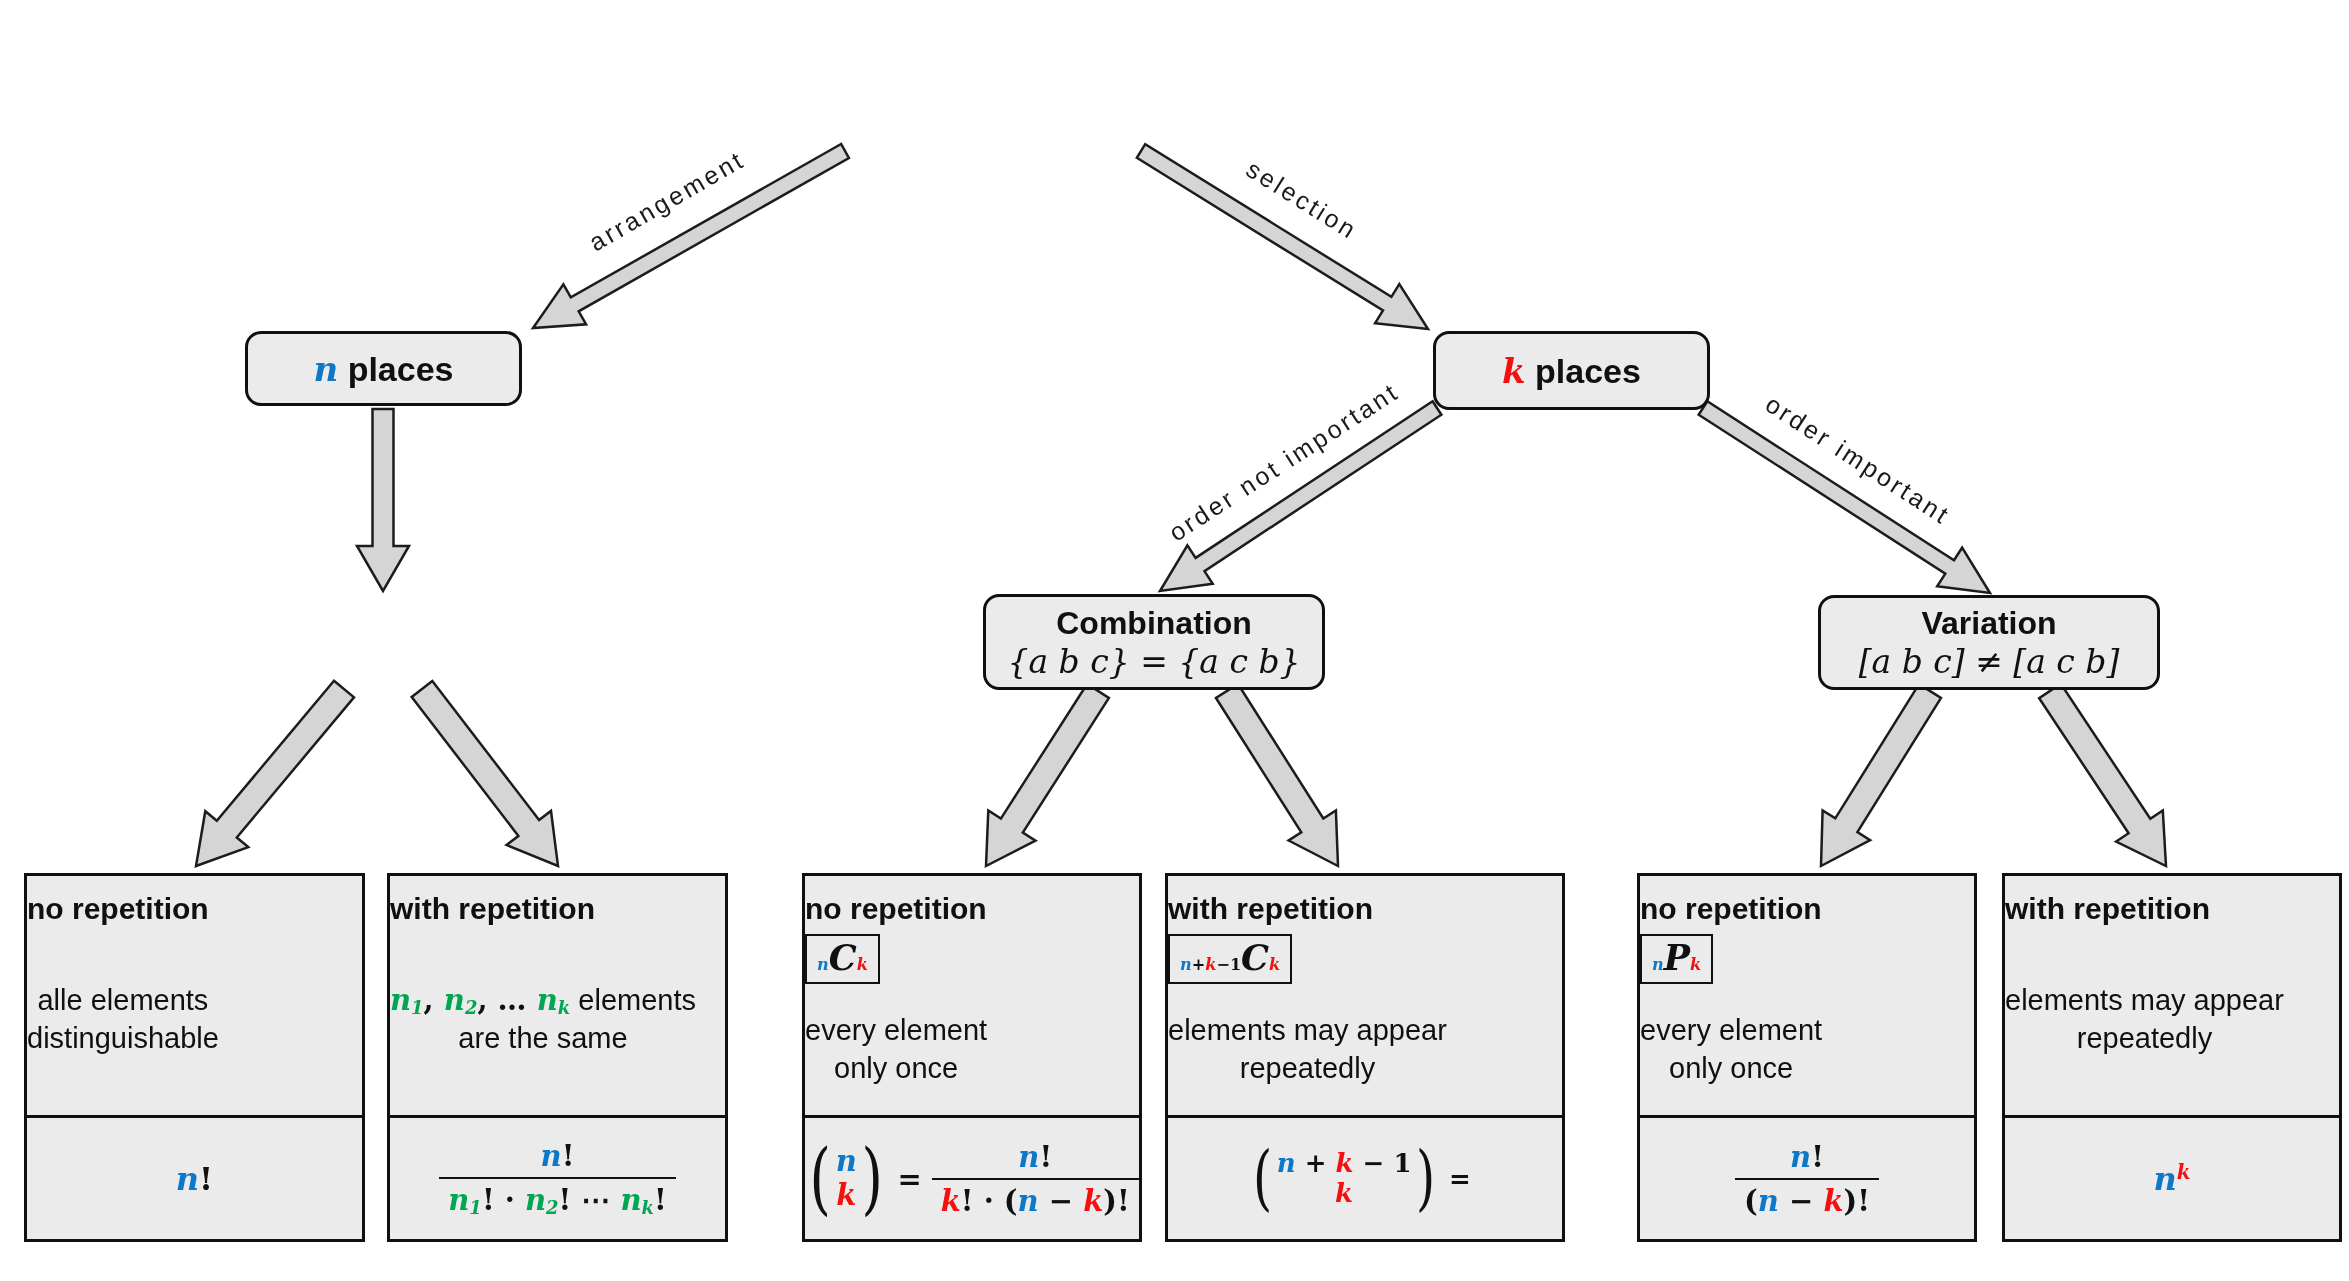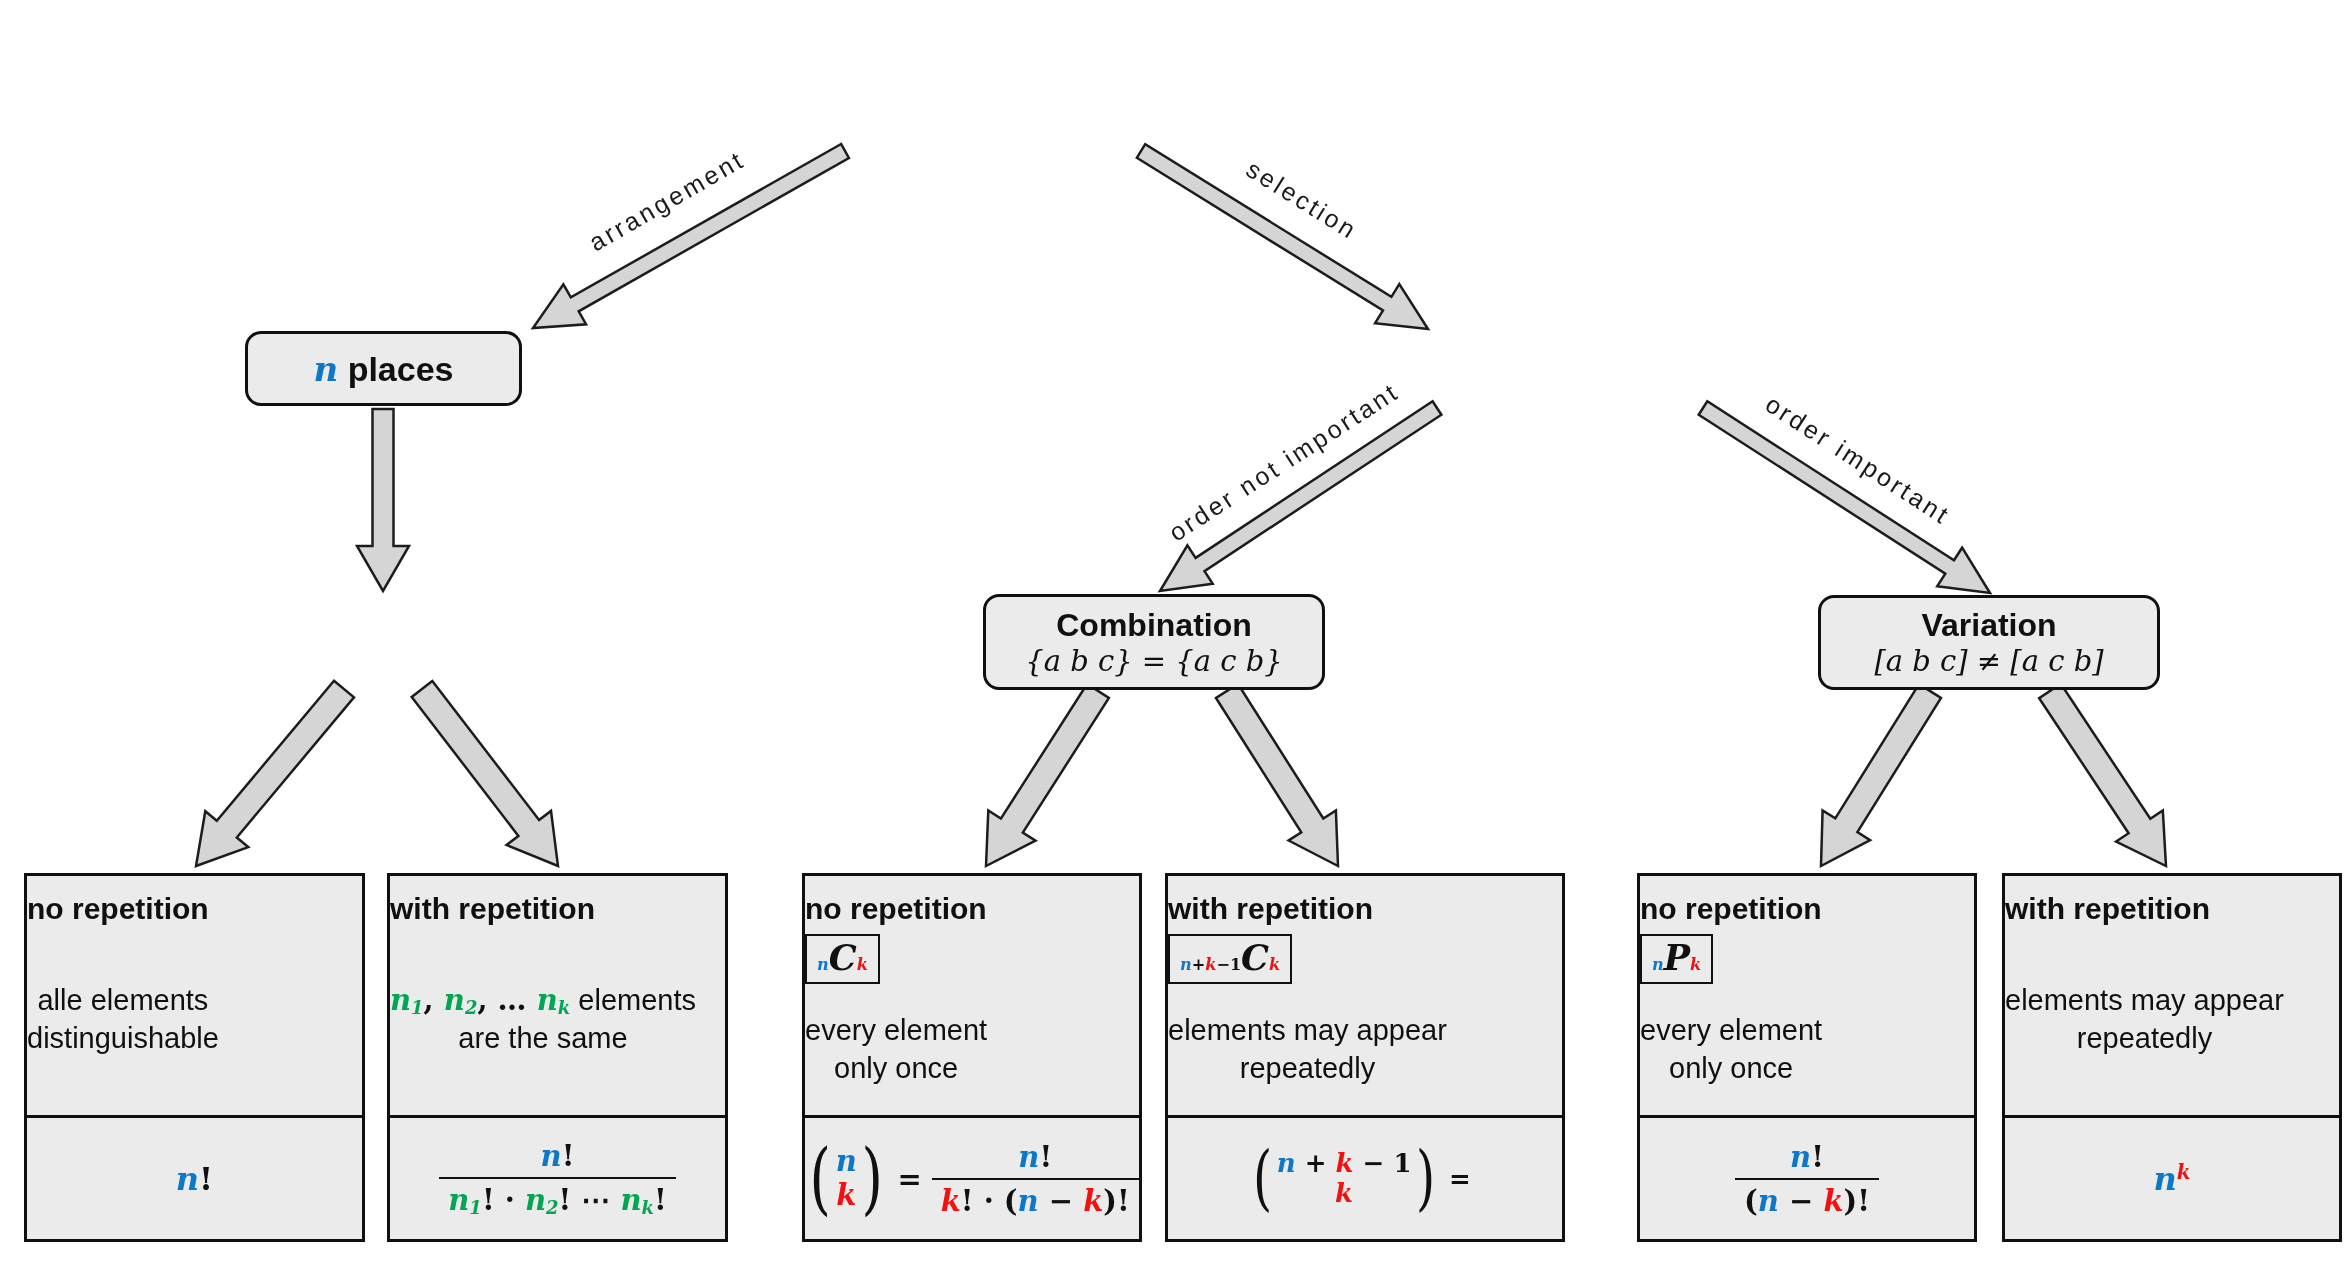--- a/index.html
+++ b/index.html
@@ -13,21 +13,21 @@
   #arrows{position:absolute;left:0;top:0;}
 
   
   .rnode{
     position:absolute;background:var(--panel);
     border:3.5px solid var(--ink);border-radius:16px;
     display:flex;flex-direction:column;align-items:center;justify-content:center;
     z-index:2;
   }
   .rnode .title{font-size:36px;font-weight:bold;line-height:1;white-space:nowrap;}
-  .rnode .subtitle{font-size:29px;margin-top:6px;line-height:1;white-space:nowrap;text-align:right;}
+  .rnode .subtitle{font-size:33px;margin-top:6px;line-height:1;white-space:nowrap;text-align:right;}
   .rnode.mid .title{font-size:34px;}
   .rnode.wide .title{font-size:32px;}
 
   
   .leaf{
     position:absolute;top:873px;height:369px;background:var(--panel);
     border:3px solid var(--ink);display:flex;flex-direction:column;z-index:2;
   }
   .leaf-top{
     height:242px;border-bottom:3px solid var(--ink);
@@ -97,20 +97,23 @@
   <div class="edge-label" style="left:667px;top:201px;transform:translate(-50%,-50%) rotate(-30deg);">arrangement</div>
   <div class="edge-label" style="left:1302px;top:200px;transform:translate(-50%,-50%) rotate(32deg);">selection</div>
   <div class="edge-label" style="left:1284px;top:462px;transform:translate(-50%,-50%) rotate(-33deg);">order not important</div>
   <div class="edge-label" style="left:1858px;top:460px;transform:translate(-50%,-50%) rotate(33deg);">order important</div>
 
 
   <div class="rnode mid" style="left:245px;top:331px;width:277px;height:75px;">
     <div class="title"><span class="seg blue">n</span><span class="seg plain b"> places</span></div>
   </div>
 
+  <div class="rnode mid" style="left:1433px;top:331px;width:277px;height:79px;">
+    <div class="title"><span class="seg red">k</span><span class="seg plain b"> places</span></div>
+  </div>
 
 
   <div class="rnode wide" style="left:983px;top:594px;width:342px;height:96px;">
     <div class="title">Combination</div>
     <div class="subtitle"><span class="seg r">{a b c} = {a c b}</span></div>
   </div>
 
   <div class="rnode wide" style="left:1818px;top:595px;width:342px;height:95px;">
     <div class="title">Variation</div>
     <div class="subtitle"><span class="seg r">[a b c] ≠ [a c b]</span></div>

